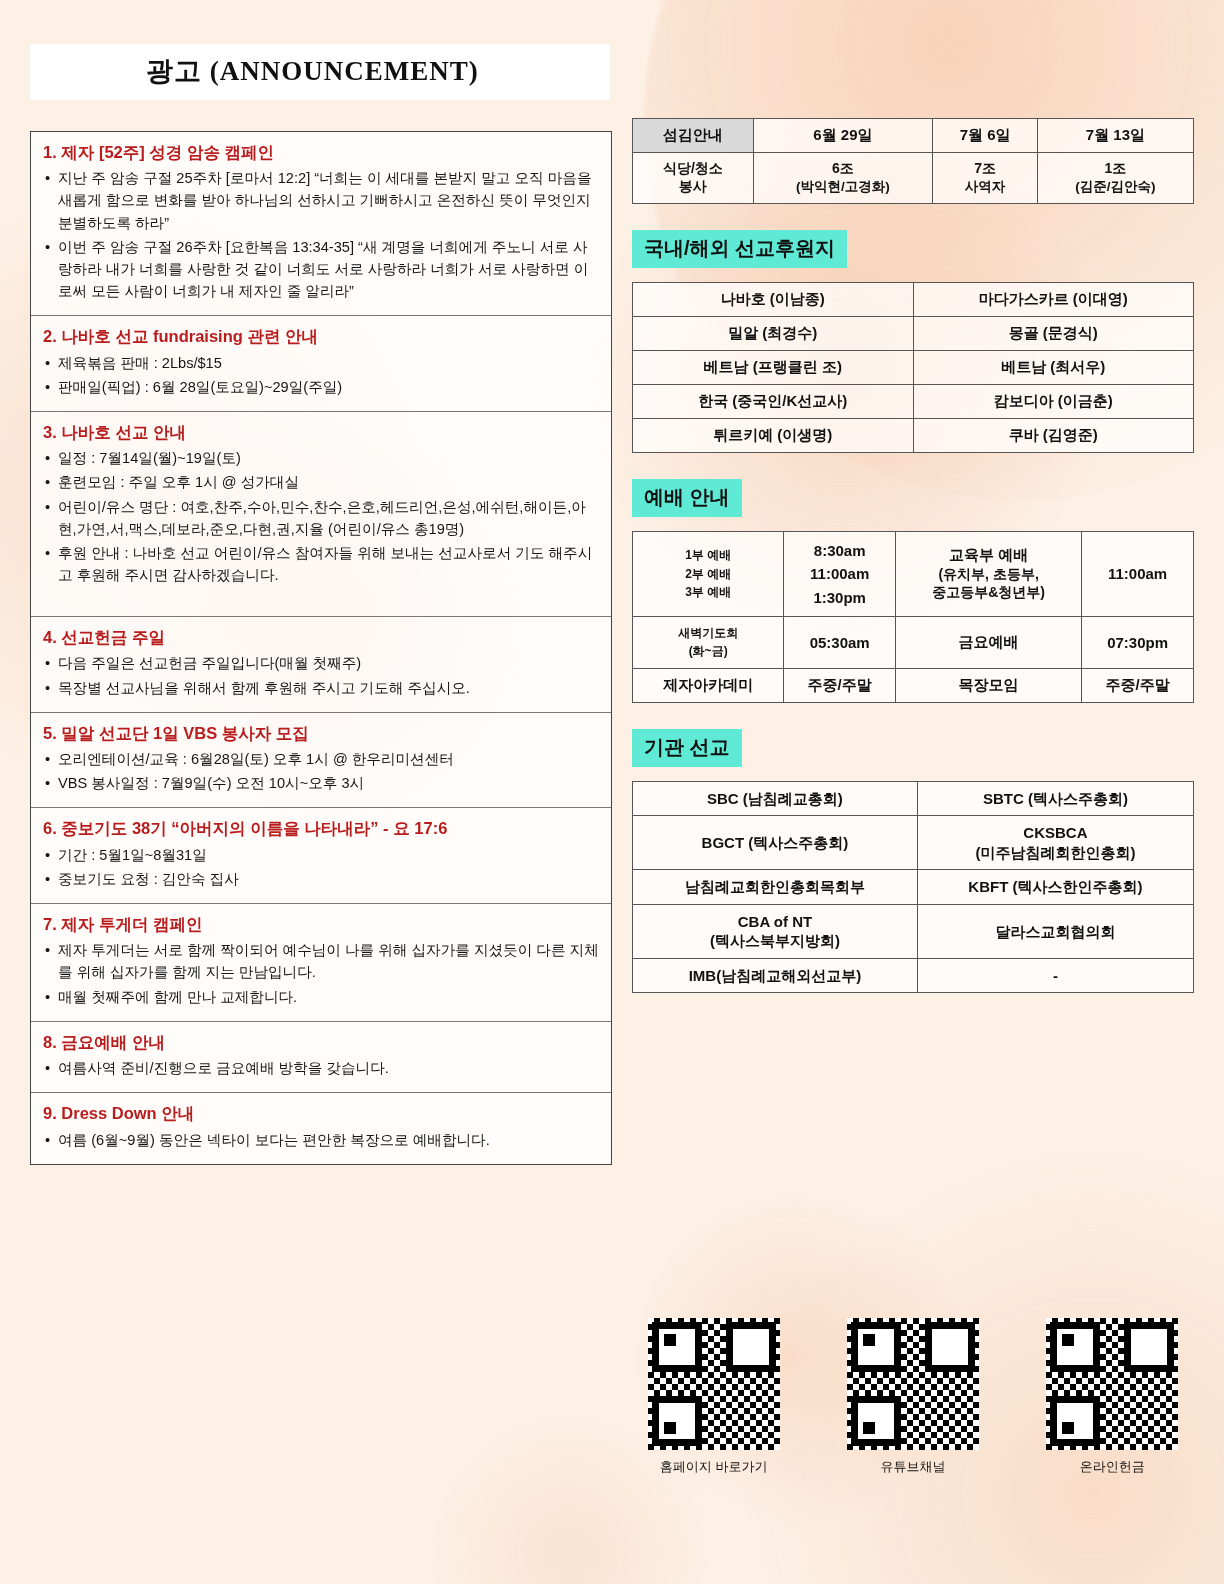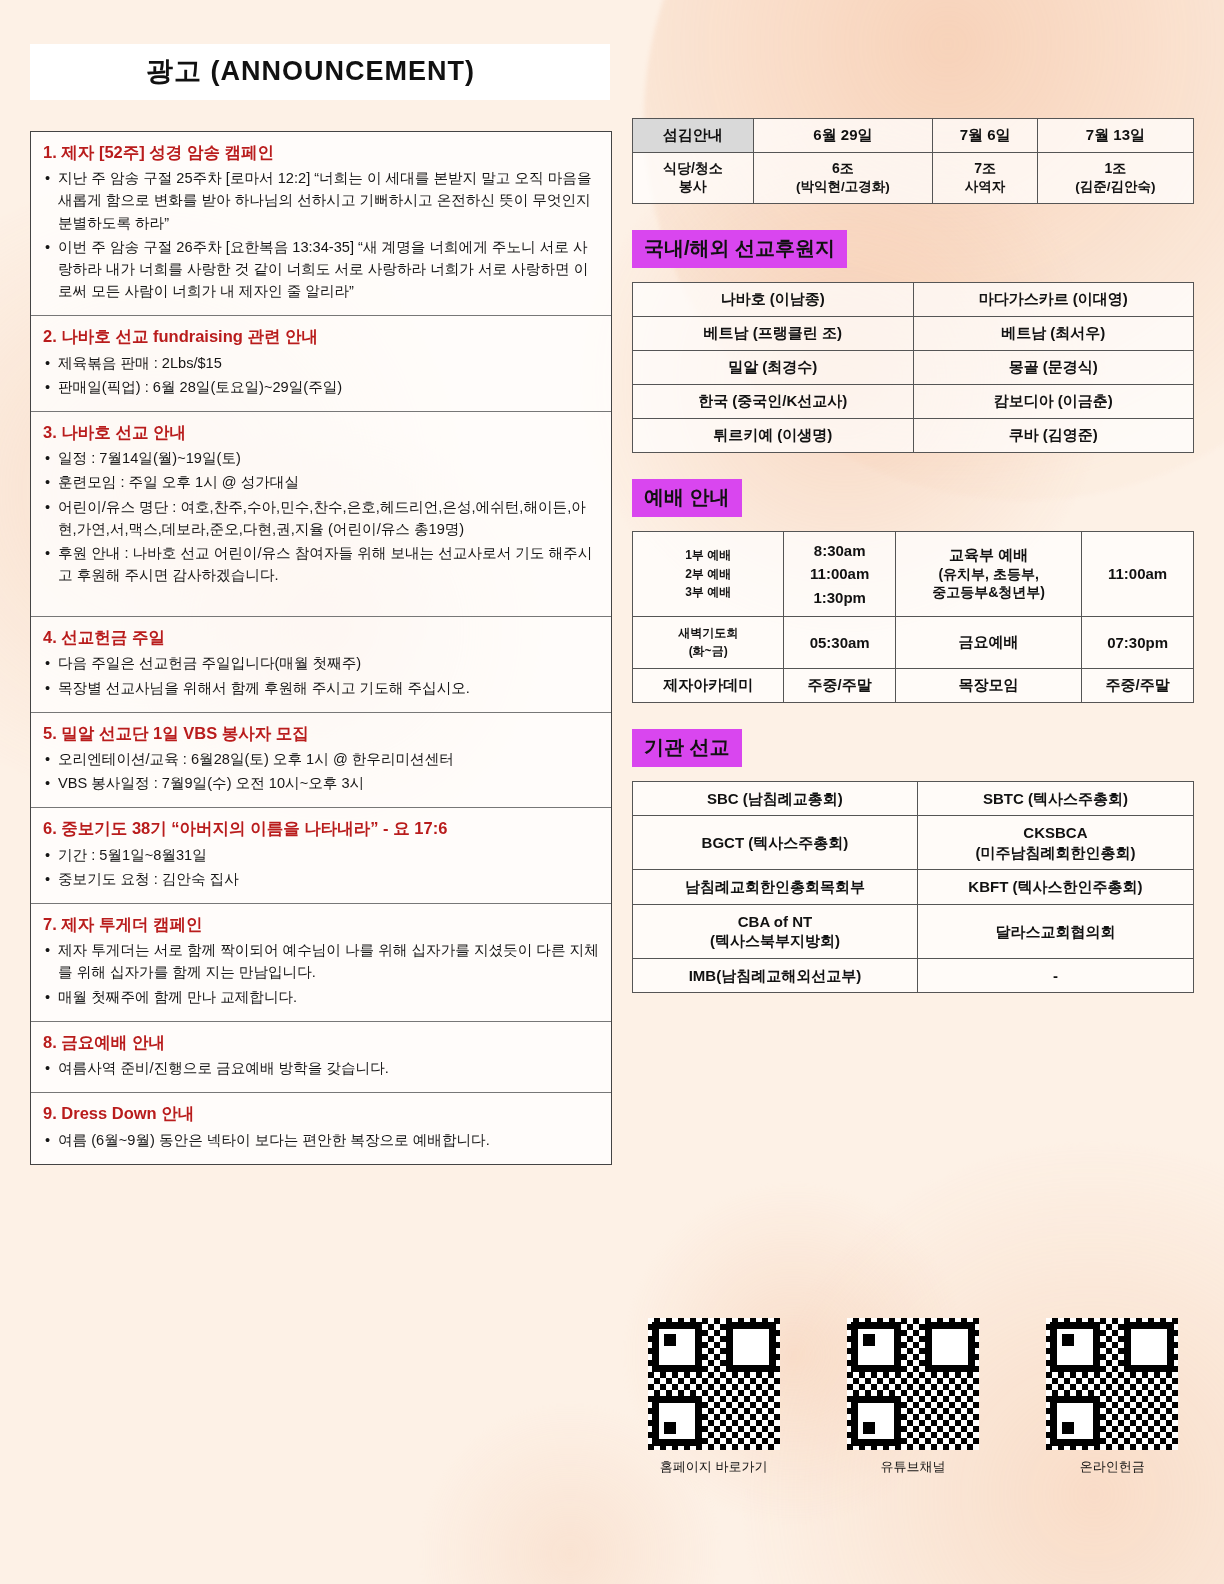--- a/index.html
+++ b/index.html
@@ -52,20 +52,21 @@
     background: #ffffff;
   }
   .title-text {
     position: absolute;
     left: 146px;
     top: 53px;
     font-size: 27px;
     font-weight: bold;
     letter-spacing: 1px;
     color: #111;
+    font-family: Liberation Serif, serif;
   }
 
   
   .left-col {
     position: absolute;
     left: 30px;
     top: 131px;
     width: 580px;
     background: rgba(255,255,255,0.78);
     border: 1.5px solid #444;
@@ -125,21 +126,21 @@
     color: #111;
   }
   
   .serving td { font-size: 15px; }
   .serving .hdr-cell { background: #d9d9d9; }
   .serving .sub { font-weight: bold; font-size: 14px; display: block; }
   .serving .small { font-size: 13.5px; font-weight: bold; display: block; }
 
   .sec-head {
     display: inline-block;
-    background: #d946ef;
+    background: #5eead4;
     font-size: 20px;
     font-weight: bold;
     padding: 5px 12px 6px 12px;
     margin: 26px 0 14px 0;
     color: #111;
   }
 
   
   .missions td {
     font-weight: normal;
@@ -346,26 +347,26 @@
 
     <div class="sec-head">국내/해외 선교후원지</div>
 
     <table class="grid missions">
       <tbody>
           <tr>
         <td>나바호 (이남종)</td>
         <td>마다가스카르 (이대영)</td>
       </tr>
       <tr>
+        <td>밀알 (최경수)</td>
+        <td>몽골 (문경식)</td>
+      </tr>
+      <tr>
         <td>베트남 (프랭클린 조)</td>
         <td>베트남 (최서우)</td>
-      </tr>
-      <tr>
-        <td>밀알 (최경수)</td>
-        <td>몽골 (문경식)</td>
       </tr>
       <tr>
         <td>한국 (중국인/K선교사)</td>
         <td>캄보디아 (이금춘)</td>
       </tr>
       <tr>
         <td>튀르키예 (이생명)</td>
         <td>쿠바 (김영준)</td>
       </tr>
     </tbody>

